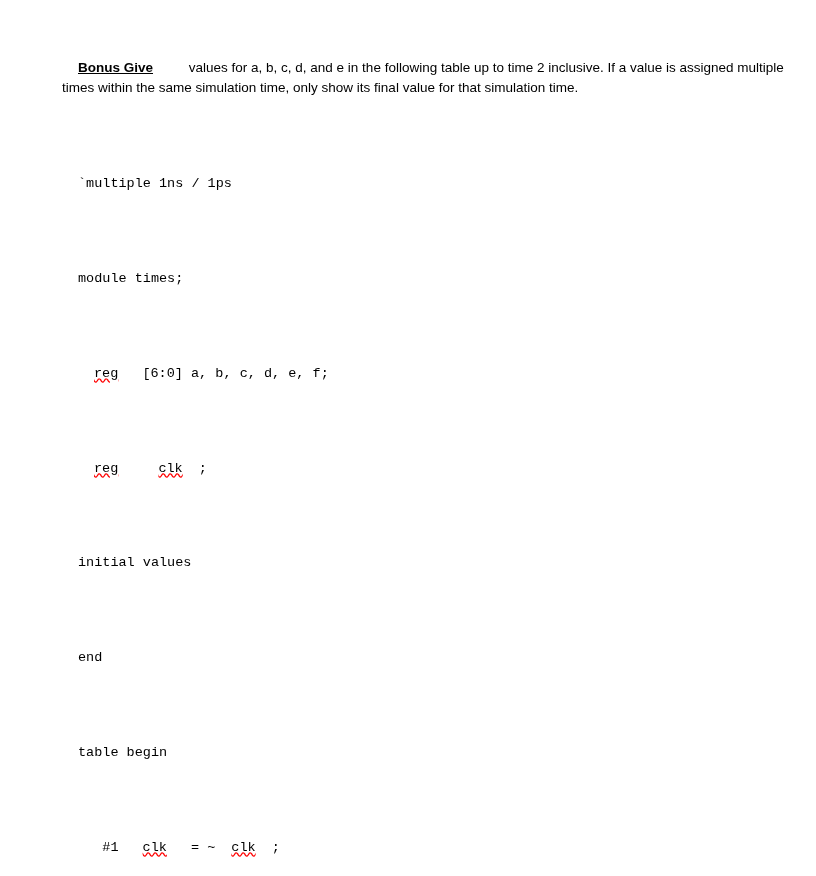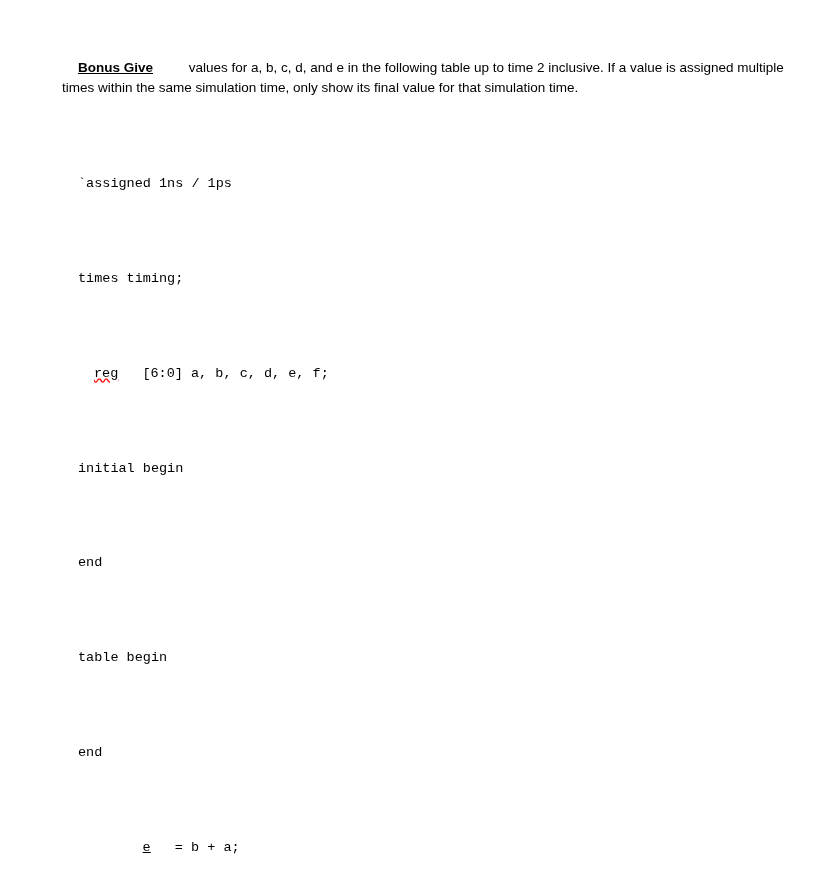--- a/index.html
+++ b/index.html
@@ -47,26 +47,28 @@
     }
   </style>
 </head>
 <body>
 
 <p class="intro-text">
   <span class="bonus-give">Bonus Give</span><span> values for a, b, c, d, and e in the following table up to time 2 inclusive. If a value is assigned multiple times within the same simulation time, only show its final value for that simulation time.</span>
 </p>
 
 <div class="code-block">
-  <span class="code-line">`assigned 1ns / 1ps</span>
-  <span class="code-line">times timing;</span>
+  <span class="code-line">`multiple 1ns / 1ps</span>
+  <span class="code-line">module times;</span>
   <span class="code-line"><span class="wavy-underline">reg</span> [6:0] a, b, c, d, e, f;</span>
-  <span class="code-line">initial begin</span>
+  <span class="code-line"><span class="wavy-underline">reg</span> <span class="wavy-underline">clk</span>;</span>
+  <span class="code-line">initial values</span>
   <span class="code-line">end</span>
   <span class="code-line">table begin</span>
+  <span class="code-line">   #1 <span class="wavy-underline">clk</span> = ~<span class="wavy-underline">clk</span>;</span>
   <span class="code-line">end</span>
   <span class="code-line">      <span style="text-decoration: underline;">e</span> = b + a;</span>
   
   
   
   
   
   
   
   

